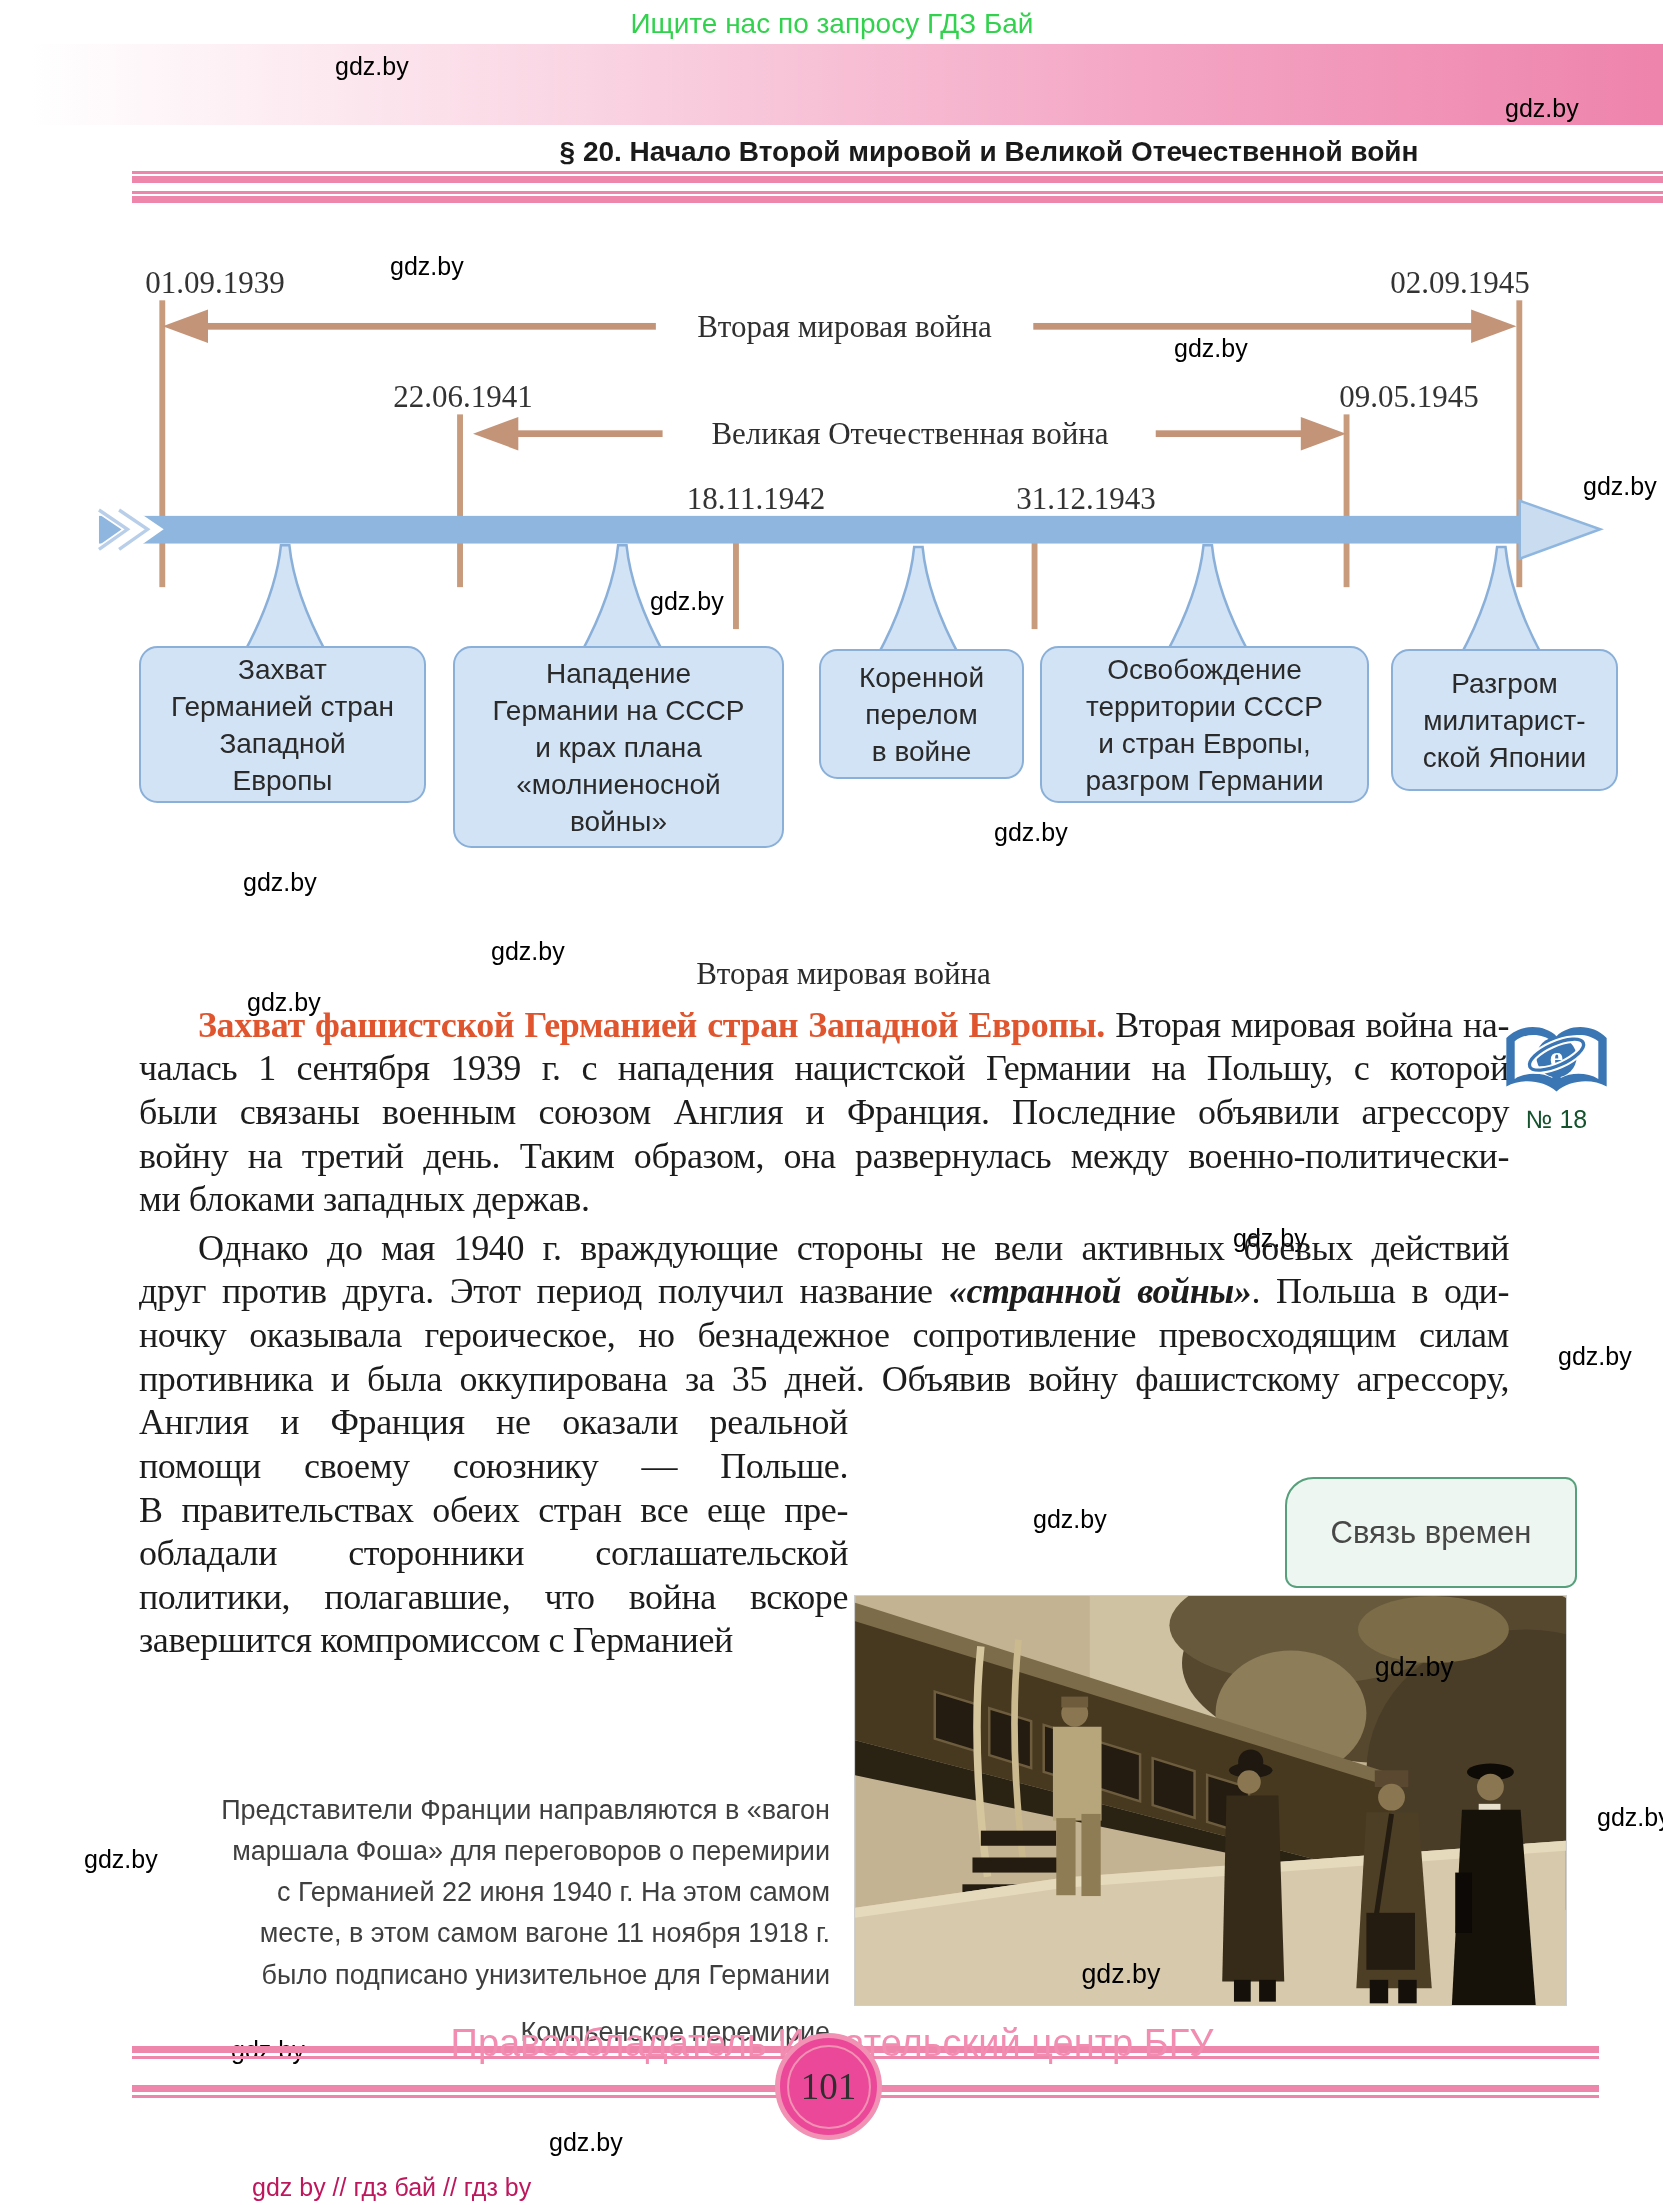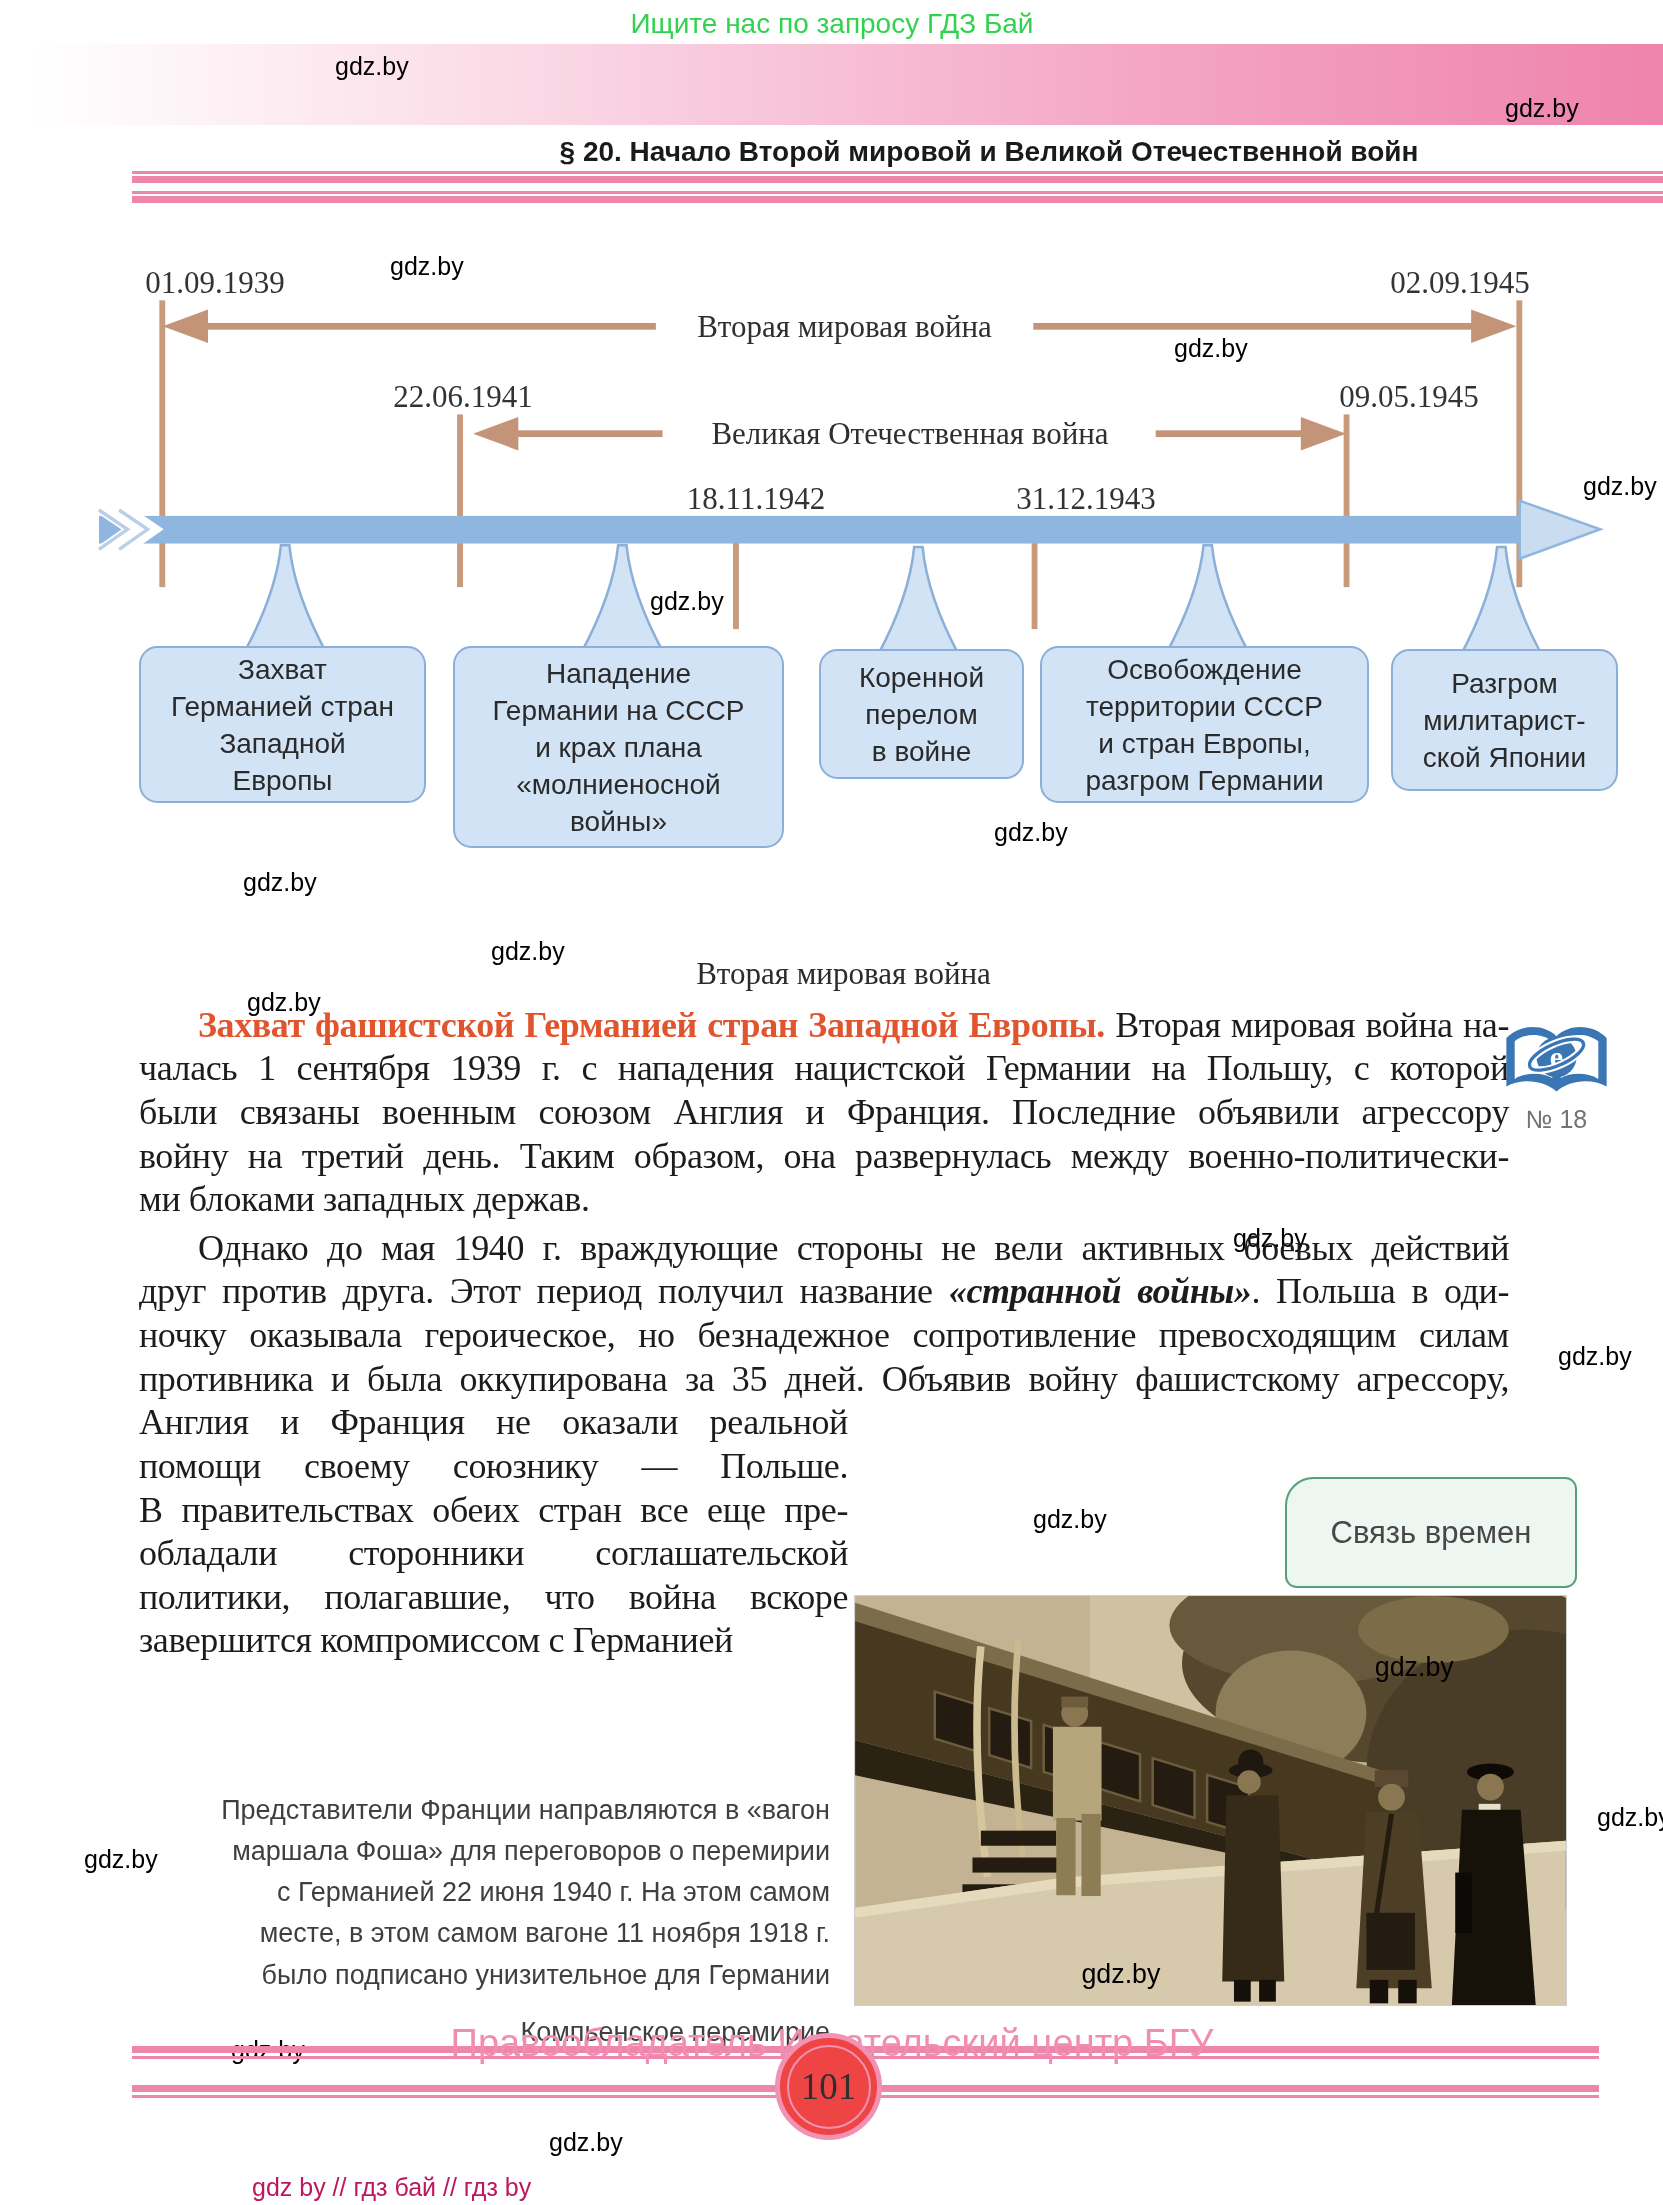--- a/index.html
+++ b/index.html
@@ -28,25 +28,25 @@
   .cline{left:139px;width:709px;}
   .lead{font-weight:bold;color:#e0552e;}
   .emph{font-weight:bold;font-style:italic;}
   .caption{position:absolute;left:139px;width:691px;height:41px;text-align:right;
            font-family:"Liberation Sans",sans-serif;font-size:27px;line-height:41px;color:#3f3f3f;}
   .tab{top:1477px;left:1285px;width:288px;height:107px;background:#edf6f0;border:2.5px solid #57a07c;
        border-radius:28.5px 11.7px 11.7px 11.7px;display:flex;align-items:center;justify-content:center;
        font-family:"Liberation Sans",sans-serif;font-size:31px;color:#474747;}
   .photo{top:1595px;left:854px;width:711px;height:409px;border:0.8px solid #cfcfcf;}
   .num18{top:1105px;left:1503px;width:107px;text-align:center;font-family:"Liberation Sans",sans-serif;
-         font-size:25px;color:#737373;}
+         font-size:25px;color:#14532d;}
   .copyright{top:2022px;left:218px;width:1228px;text-align:center;font-family:"Liberation Sans",sans-serif;
              font-size:38px;color:#f28cb1;z-index:3;}
   .pagenum{top:2033px;left:775px;width:107px;height:107px;border:5.9px solid #f191b3;border-radius:50%;
-           background:#ef4444;box-sizing:border-box;z-index:4;display:flex;align-items:center;justify-content:center;}
+           background:#ec4899;box-sizing:border-box;z-index:4;display:flex;align-items:center;justify-content:center;}
   .pagenum-inner{width:84px;height:84px;border:2.5px solid #f191b3;border-radius:50%;box-sizing:border-box;
            display:flex;align-items:center;justify-content:center;font-size:37px;color:#2f2f2f;}
   .bluelinks{top:2173px;left:252px;width:1174px;text-align:left;font-family:"Liberation Sans",sans-serif;
              font-size:25px;color:#be185d;z-index:3;}
 </style>
 </head>
 <body>
 
 <div class="page">
 

